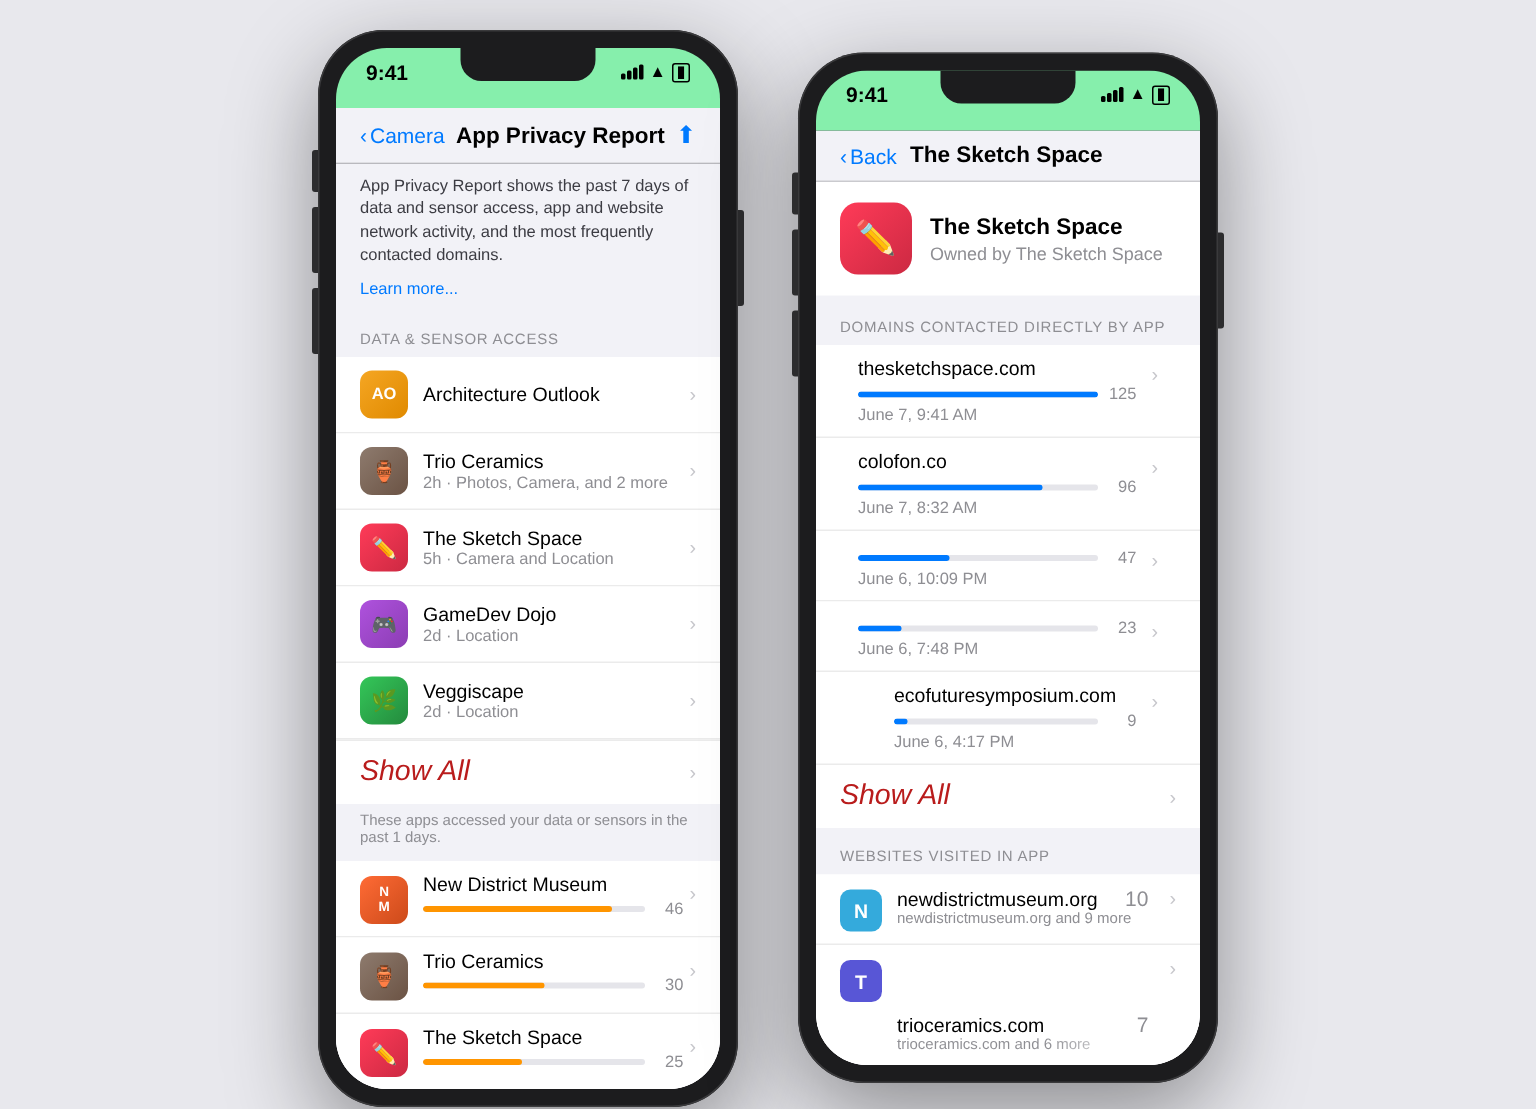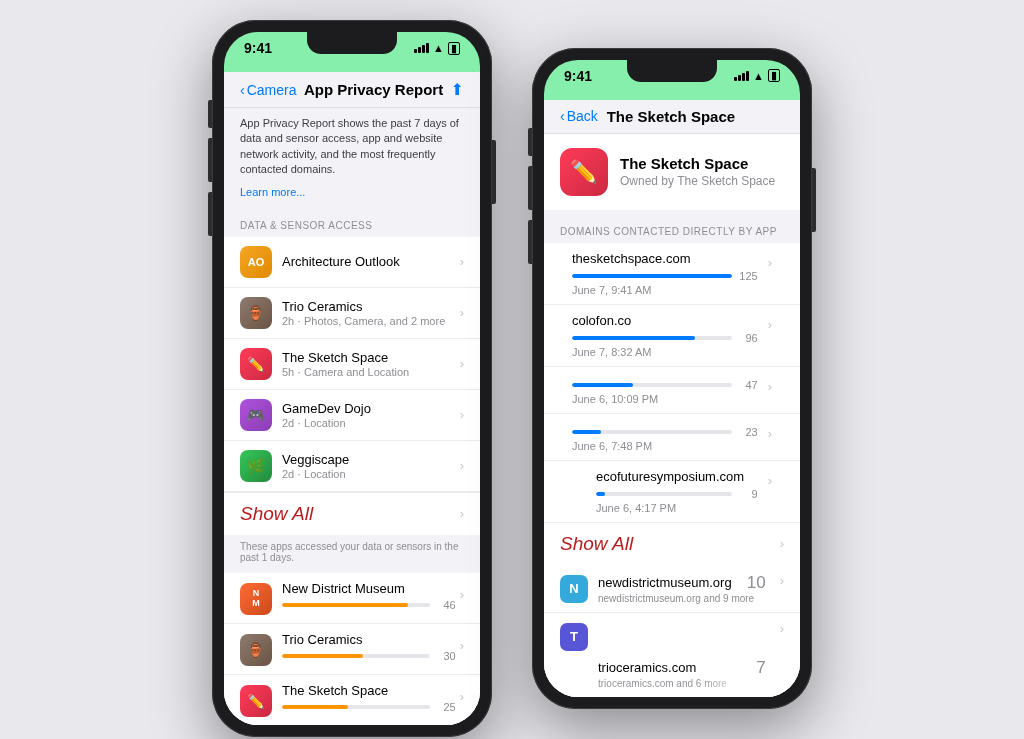--- a/index.html
+++ b/index.html
@@ -266,21 +266,21 @@
       justify-content: center;
       font-size: 13px;
       font-weight: 700;
       color: #fff;
       flex-shrink: 0;
       margin-top: 2px;
     }
 
     .website-info { flex: 1; }
     .website-name { font-size: 13px; font-weight: 500; color: #000; }
-    .website-count { font-size: 17px; color: #8e8e93; }
+    .website-count { font-size: 14px; color: #8e8e93; }
     .website-sub { font-size: 10px; color: #8e8e93; }
 
     .footer-note {
       font-size: 10px;
       color: #8e8e93;
       padding: 6px 16px 10px;
       background: #f2f2f7;
     }
 
     
@@ -608,20 +608,21 @@
             <div class="domain-date">June 6, 4:17 PM</div>
           </div>
           <span class="chevron" style="margin-top:4px;">›</span>
         </div>
         <div class="show-all-item">
           <span class="show-all-text">Show All</span>
           <span class="chevron">›</span>
         </div>
       </div>
 
+      <div class="section-header">WEBSITES VISITED IN APP</div>
       <div class="list-section">
 
         <div class="website-item">
           <div class="website-icon icon-n">N</div>
           <div class="website-info">
             <div style="display:flex; justify-content:space-between; align-items:center;">
               <div class="website-name">newdistrictmuseum.org</div>
               <span class="website-count">10</span>
             </div>
             <div class="website-sub">newdistrictmuseum.org and 9 more</div>

